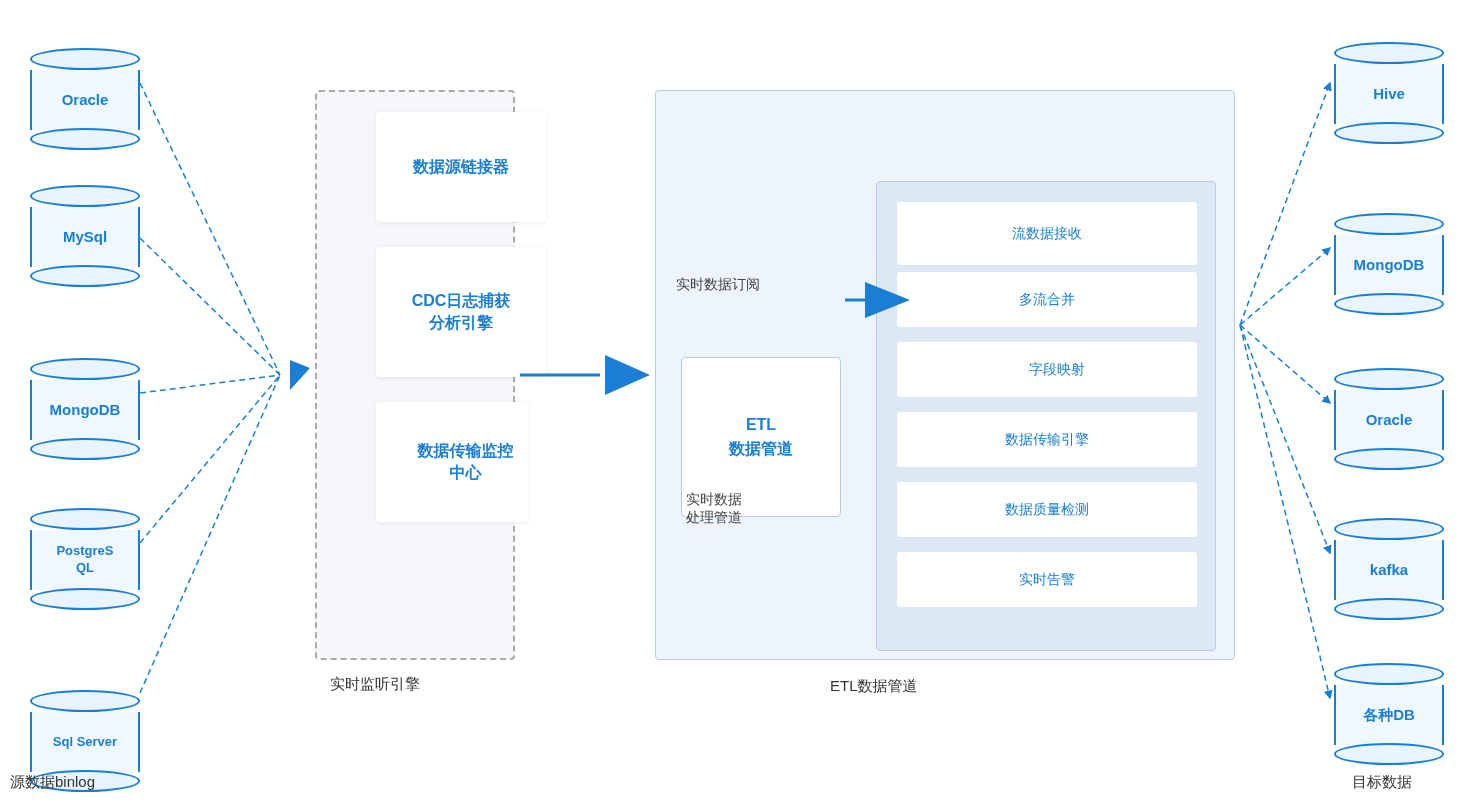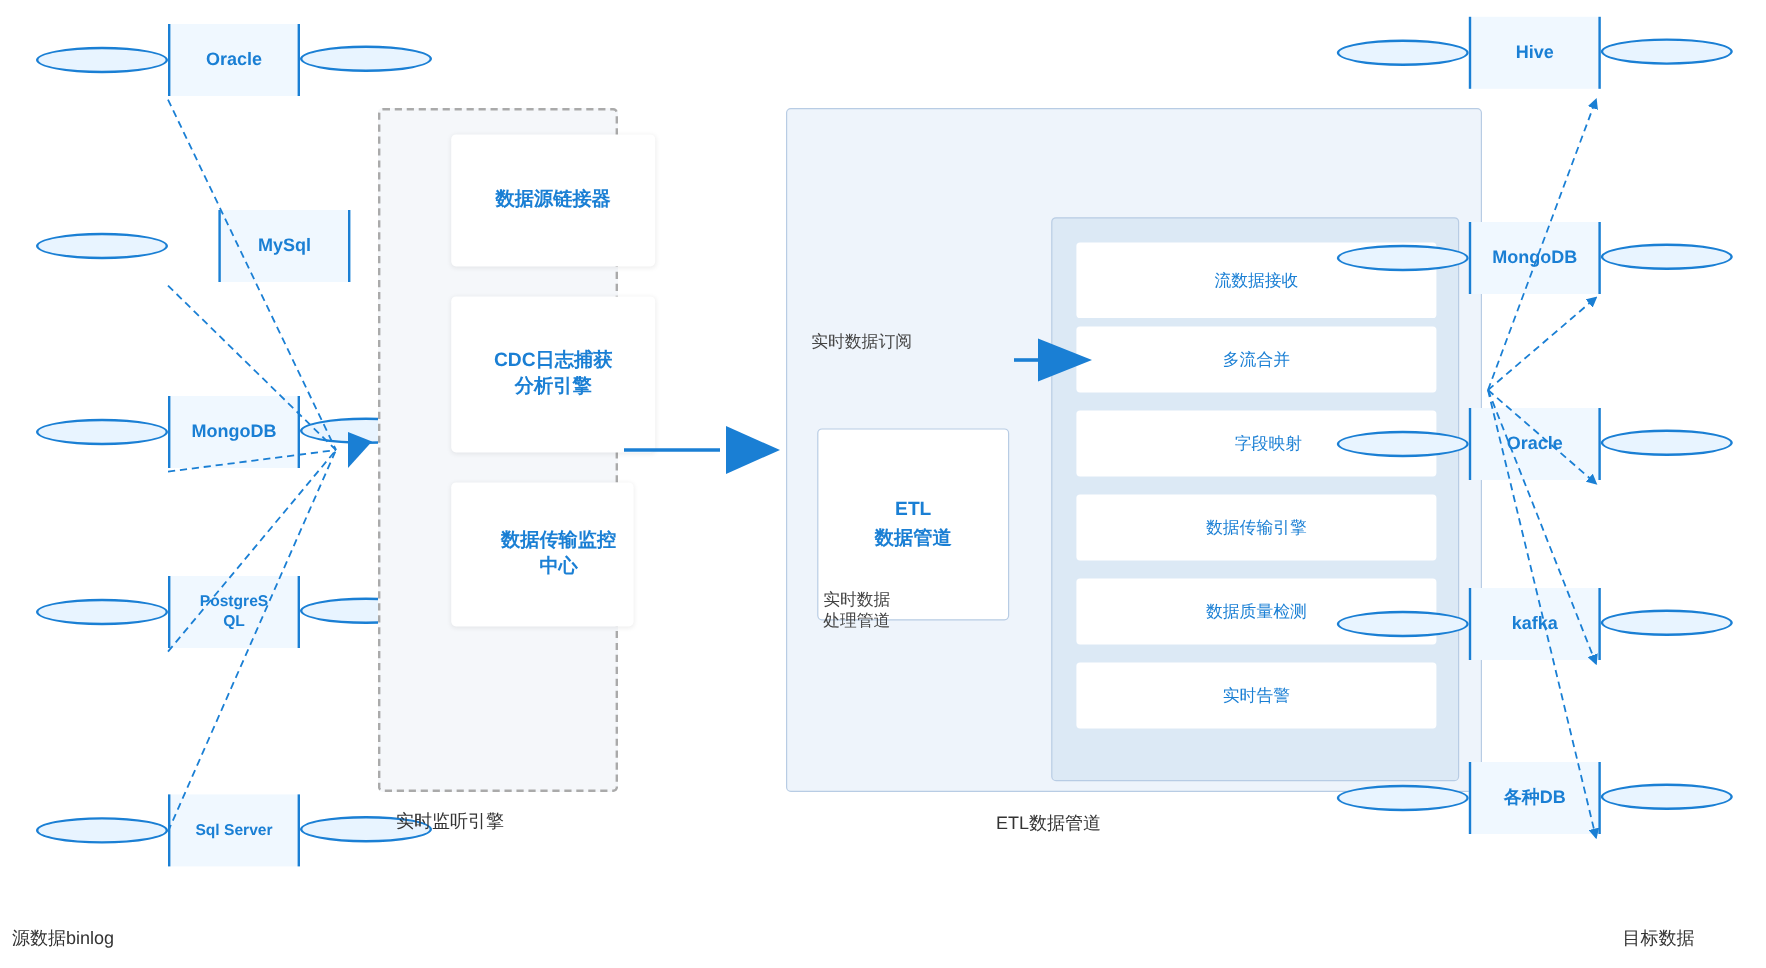--- a/index.html
+++ b/index.html
@@ -14,23 +14,24 @@
 
     .diagram {
       width: 1472px;
       height: 807px;
       position: relative;
     }
 
     
     .db-cylinder {
       display: flex;
-      flex-direction: row;
-      align-items: center;
-      position: absolute;
+      flex-direction: column;
+      align-items: center;
+      position: absolute;
+      margin-top: 28px;
     }
 
     .cylinder-top {
       width: 110px;
       height: 22px;
       border: 2px solid #1a7fd4;
       border-radius: 50%;
       background: #e8f4ff;
     }
 
@@ -150,21 +151,21 @@
 <body>
 
 <div class="diagram">
 
   <div class="db-cylinder" style="left:30px; top:20px;">
     <div class="cylinder-top"></div>
     <div class="cylinder-middle">Oracle</div>
     <div class="cylinder-bottom"></div>
   </div>
 
-  <div class="db-cylinder" style="left:30px; top:175px;gap:42px;">
+  <div class="db-cylinder" style="left:30px; top:157px;">
     <div class="cylinder-top"></div>
     <div class="cylinder-middle">MySql</div>
     <div class="cylinder-bottom"></div>
   </div>
 
   <div class="db-cylinder" style="left:30px; top:330px;">
     <div class="cylinder-top"></div>
     <div class="cylinder-middle">MongoDB</div>
     <div class="cylinder-bottom"></div>
   </div>

